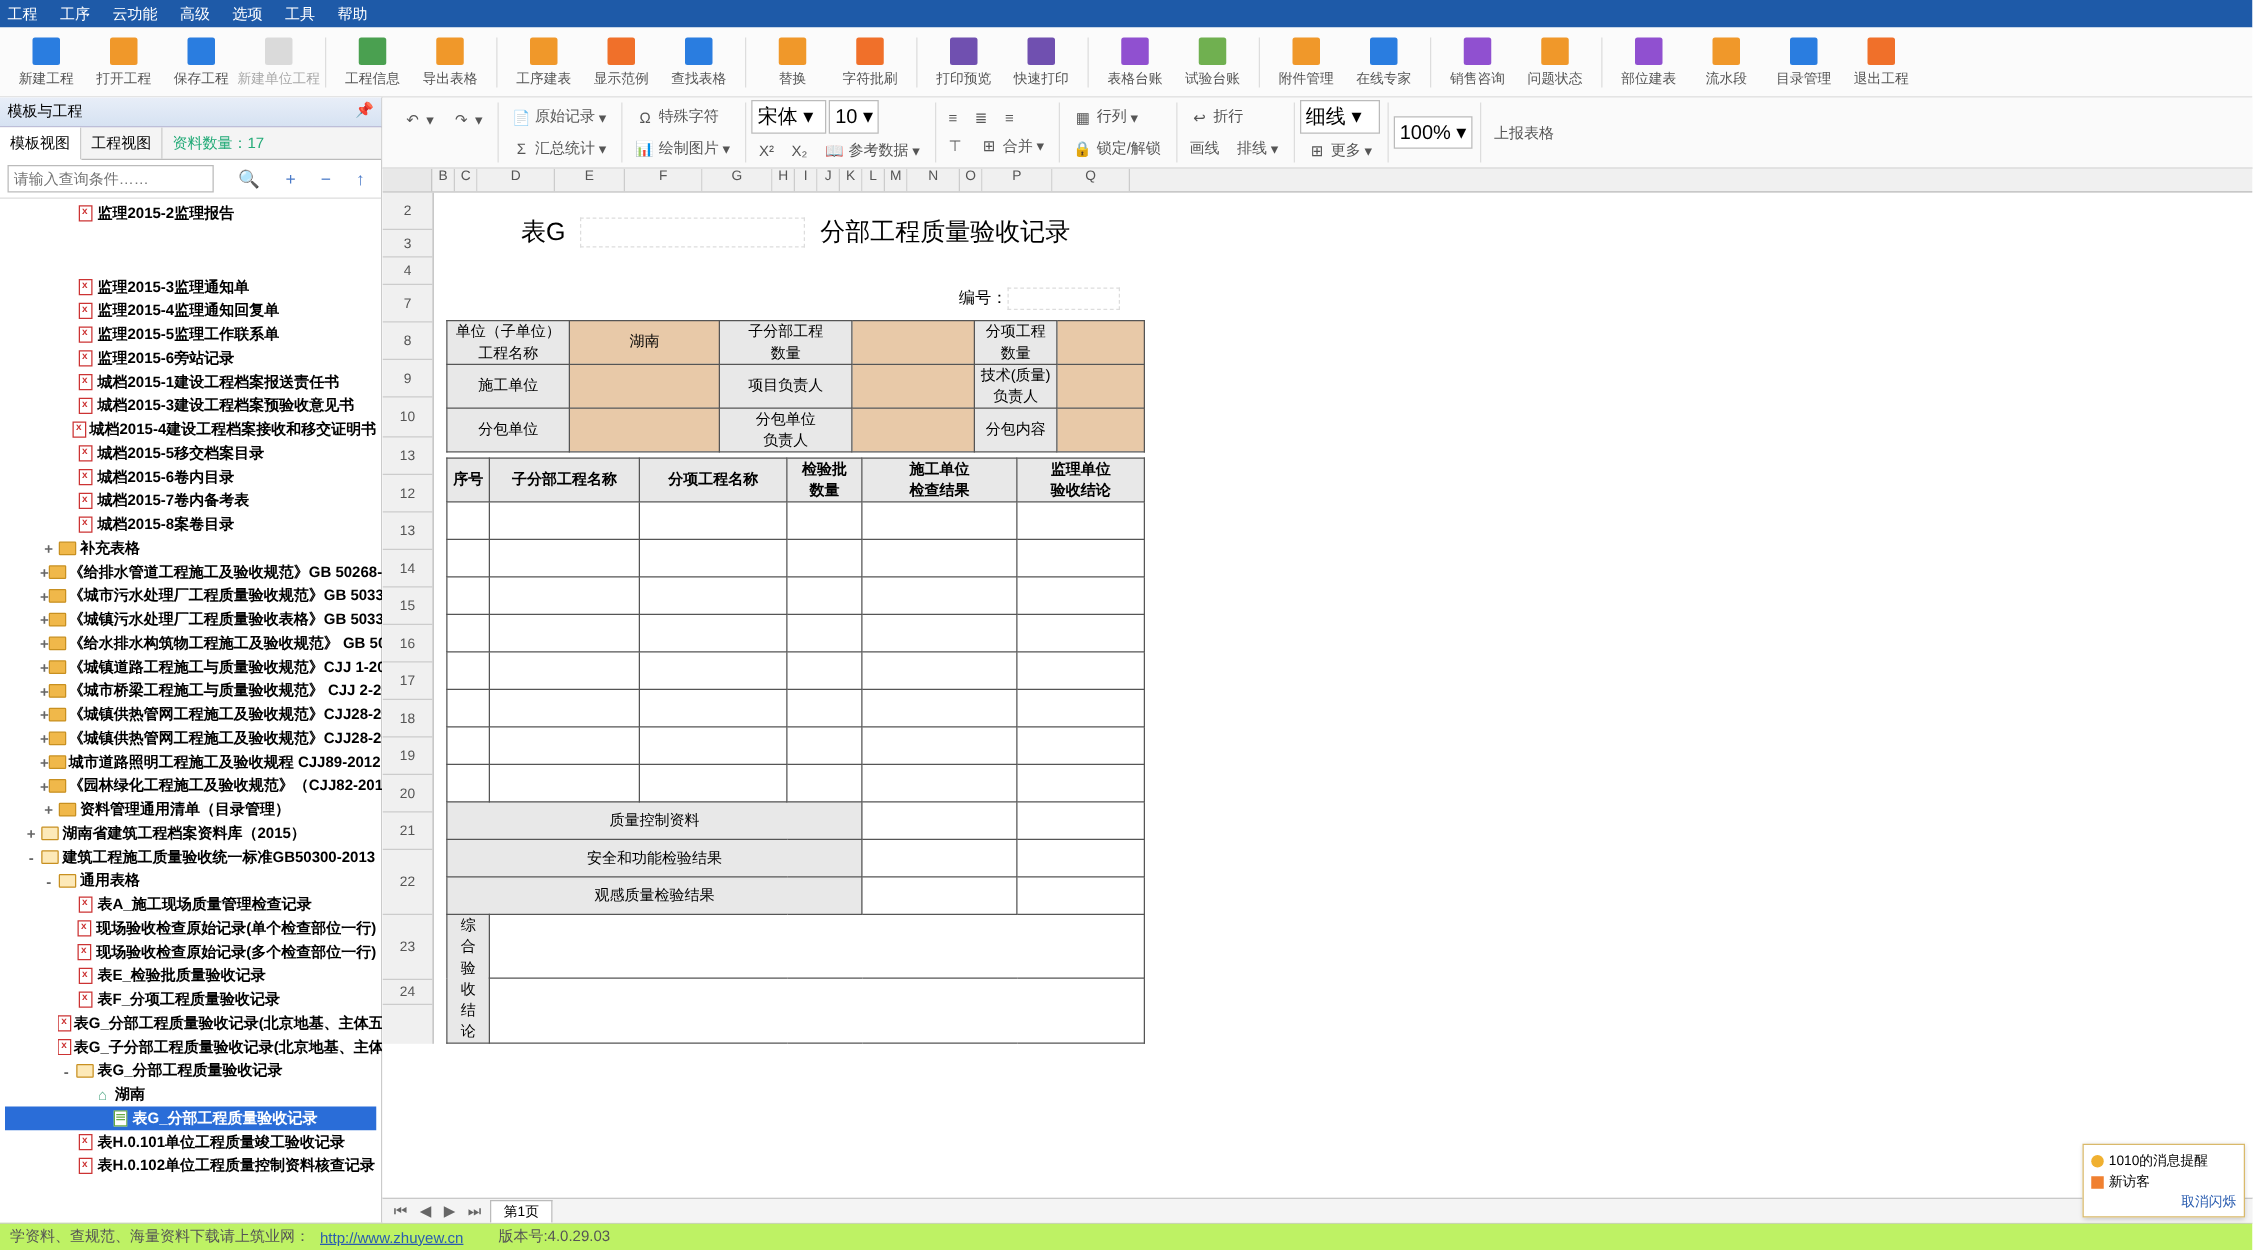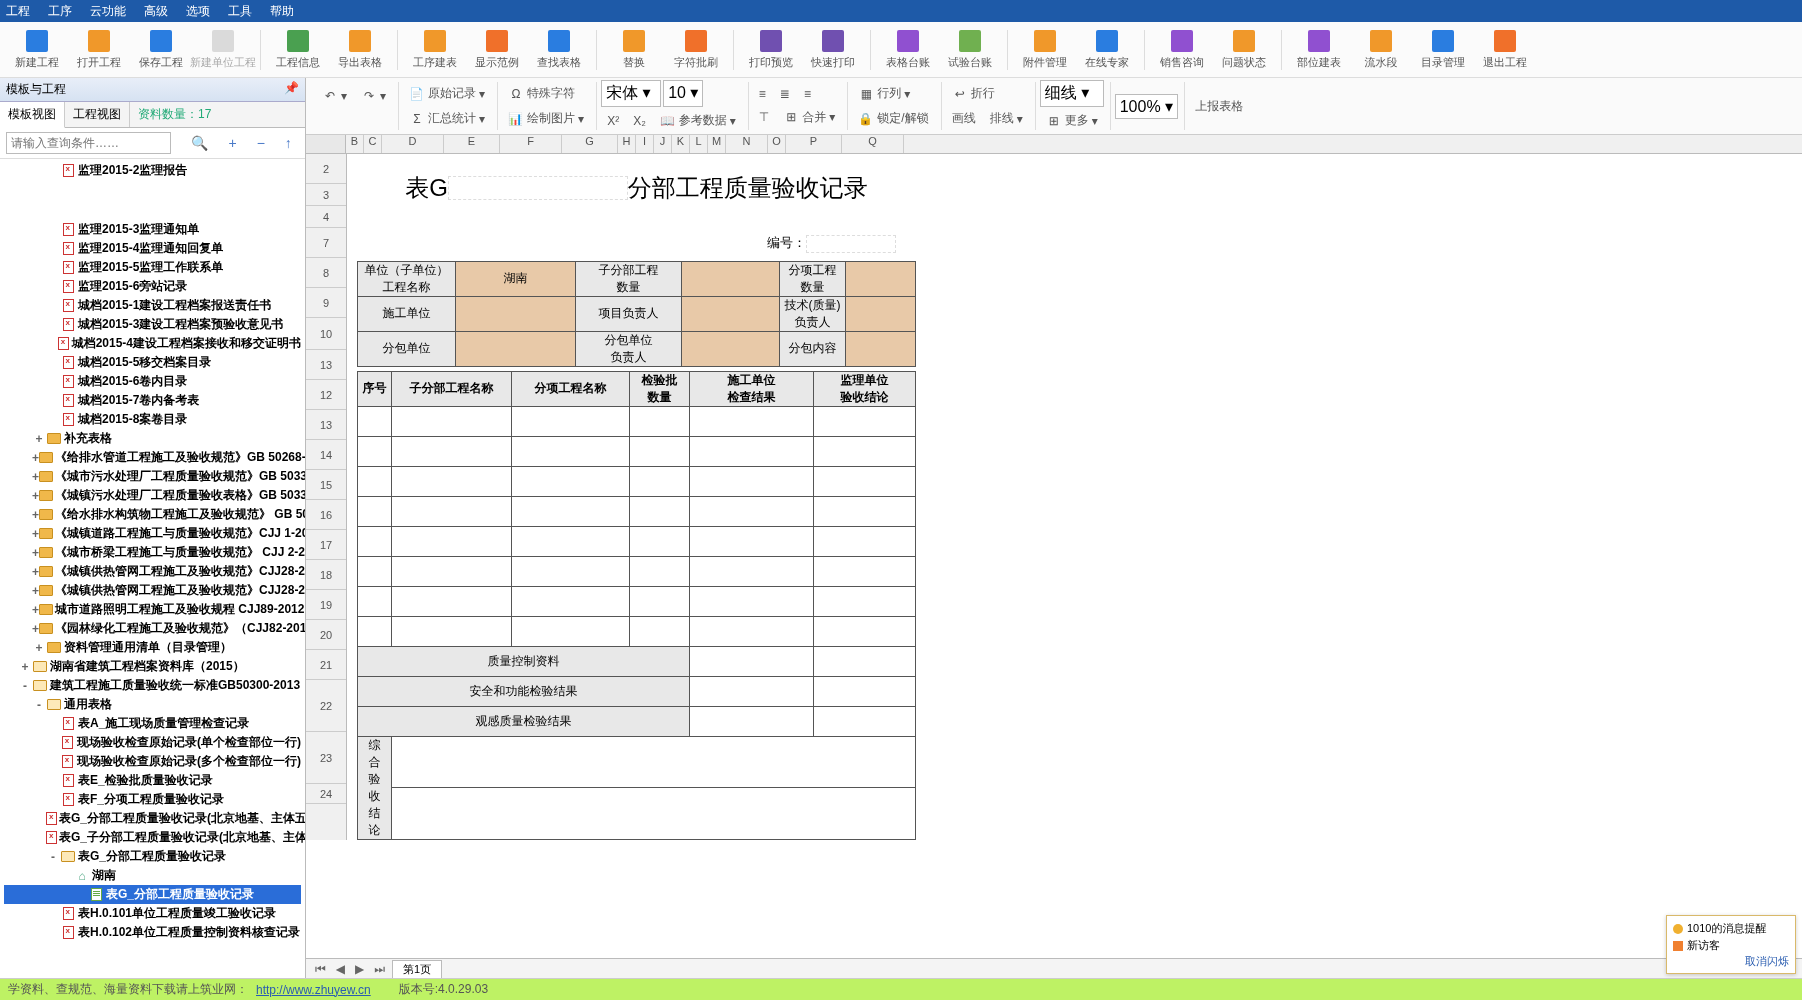--- a/index.html
+++ b/index.html
@@ -52,21 +52,21 @@
 
 .sheet-area { flex:1; overflow:auto; position:relative; background:#fff; }
 .col-headers { display:flex; position:sticky; top:0; background:#f0f0f0; border-bottom:1px solid #bbb; }
 .corner { width:40px; height:18px; border-right:1px solid #bbb; background:#e8e8e8; }
 .ch { height:18px; border-right:1px solid #ccc; text-align:center; font-size:11px; color:#555; background:#f0f0f0; }
 .row-area { display:flex; }
 .row-headers { display:flex; flex-direction:column; background:#f0f0f0; border-right:1px solid #bbb; }
 .rh { width:40px; border-bottom:1px solid #ccc; text-align:center; font-size:11px; color:#555; display:flex; align-items:center; justify-content:center; }
 
 .form-page { position:relative; padding:10px 0 0 10px; }
-.form-title { font-size:24px; text-align:center; padding:8px 0; display:flex; align-items:center; justify-content:center; gap:0; }
+.form-title { font-size:20px; text-align:center; padding:8px 0; display:flex; align-items:center; justify-content:center; gap:12px; }
 .form-title .blank { display:inline-block; width:180px; height:24px; background:#fff; border:1px dashed #ddd; }
 .form-num { text-align:right; padding:4px 20px 4px 0; font-size:13px; }
 .form-num .blank2 { display:inline-block; width:90px; height:18px; background:#fff; border:1px dashed #ddd; vertical-align:middle; }
 
 table.form { border-collapse:collapse; margin:4px 0 0 0; }
 table.form td, table.form th { border:1px solid #555; padding:0; font-size:12px; text-align:center; vertical-align:middle; height:30px; }
 .hd { background:#e8e8e8; }
 .og { background:#e8c9a8; }
 .tall td, .tall th { height:60px; }
 

